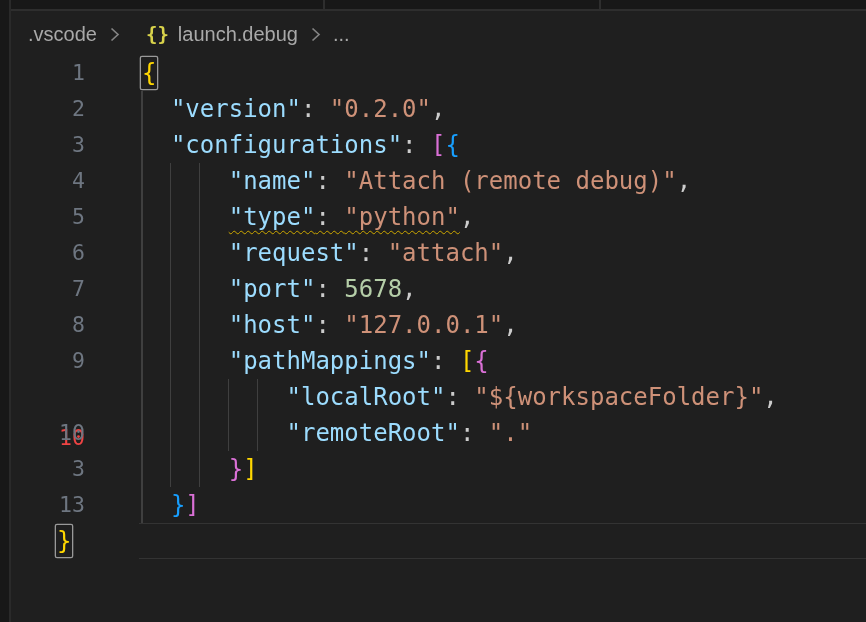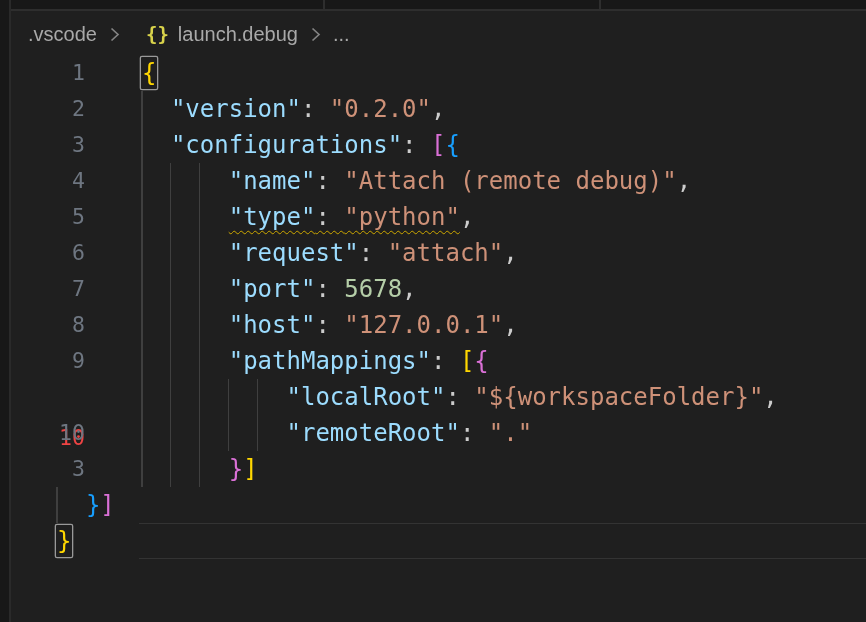--- a/index.html
+++ b/index.html
@@ -146,19 +146,20 @@
     </div>
     <div class="line-row">
       <span class="gutter" style="color: rgb(110, 118, 129);">10</span>
       <span class="code"><i class="guide" style="left: -1px; background: rgb(63, 63, 63);"></i><i class="guide" style="left: 27.9104px; background: rgb(63, 63, 63);"></i><i class="guide" style="left: 56.8208px; background: rgb(63, 63, 63);"></i><i class="guide" style="left: 85.7312px; background: rgb(63, 63, 63);"></i><i class="guide" style="left: 114.642px; background: rgb(63, 63, 63);"></i><span>          </span><span style="color: rgb(156, 220, 254);">"remoteRoot"</span><span style="color: rgb(204, 204, 204);">: </span><span style="color: rgb(206, 145, 120);">"."</span></span>
     </div>
     <div class="line-row">
       <span class="gutter" style="color: rgb(110, 118, 129);">3</span>
       <span class="code"><i class="guide" style="left: -1px; background: rgb(63, 63, 63);"></i><i class="guide" style="left: 27.9104px; background: rgb(63, 63, 63);"></i><i class="guide" style="left: 56.8208px; background: rgb(63, 63, 63);"></i><span>      </span><span style="color: rgb(218, 112, 214);">}</span><span style="color: rgb(255, 215, 0);">]</span></span>
     </div>
     <div class="line-row">
+      <span class="gutter" style="color: rgb(110, 118, 129);">13</span>
       <span class="code"><i class="guide" style="left: -1px; background: rgb(63, 63, 63);"></i><span>  </span><span style="color: rgb(23, 159, 255);">}</span><span style="color: rgb(218, 112, 214);">]</span></span>
     </div>
     <div class="line-row">
       <i class="cur-line" style="border-color: rgb(51, 51, 51);"></i>
       <span class="code"><span class="bracket-match" style="color: rgb(255, 215, 0); box-shadow: rgb(153, 153, 153) 0px 0px 0px 1.3px;">}</span></span>
     </div>
   </div>
 
 </body></html>

